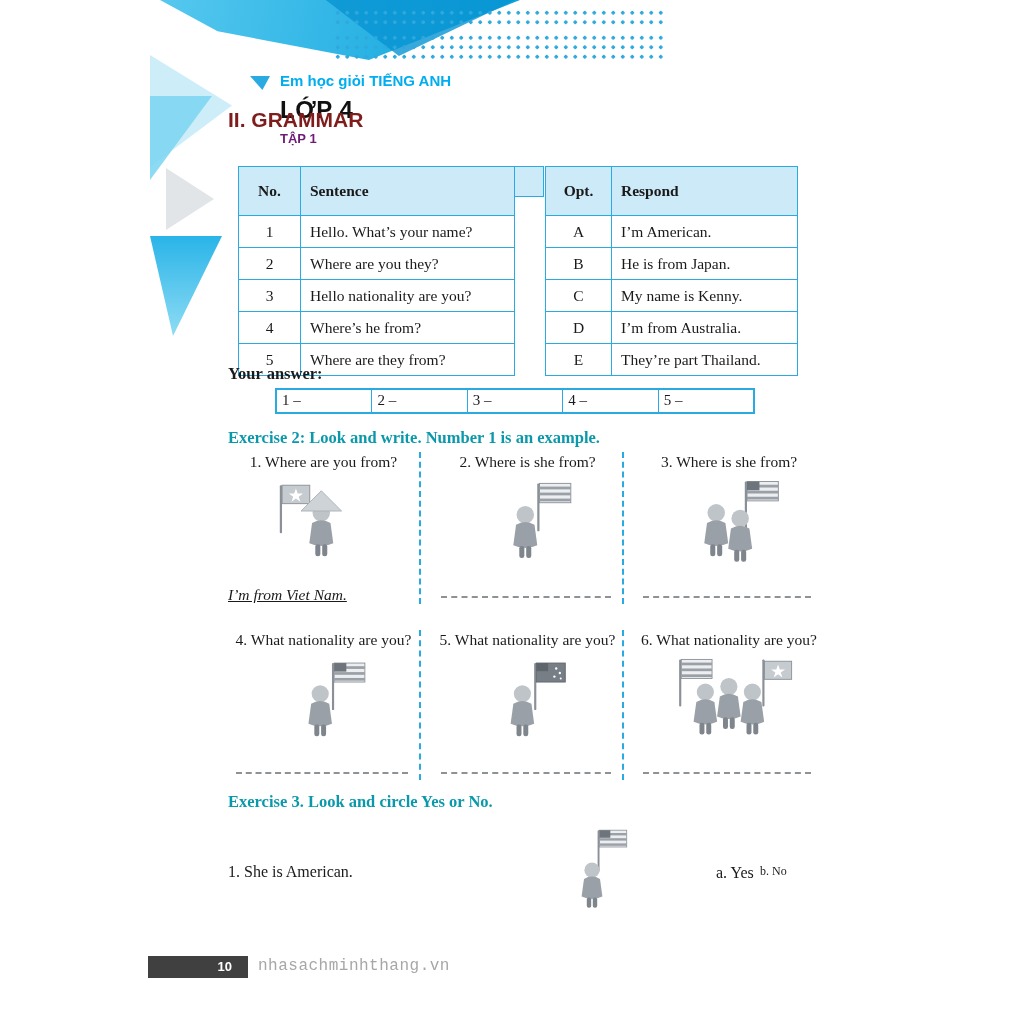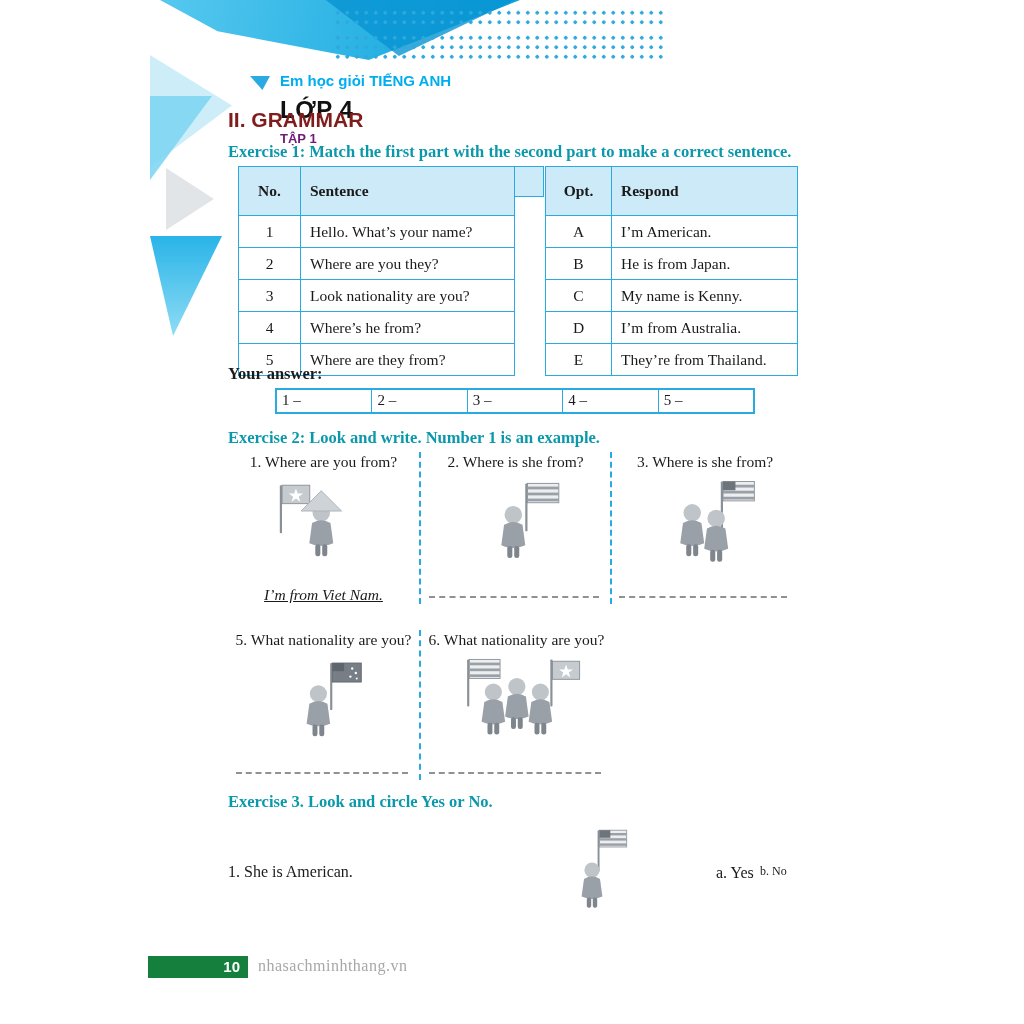--- a/index.html
+++ b/index.html
@@ -61,46 +61,46 @@
 
   .your-answer { position:absolute; left:228px; top:364px; font-weight:bold; font-size:16.5px; }
 
   .answer-row { position:absolute; left:275px; top:388px; width:480px; height:26px;
                 display:flex; border:2px solid #29abe2; }
   .answer-cell { flex:1; border-right:1.5px solid #29abe2; font-size:15px; padding:2px 0 0 5px; }
   .answer-cell:last-child { border-right:none; }
 
   
   .ex2-row { position:absolute; left:228px; width:570px; display:grid;
-             grid-template-columns:193px 191px 186px; }
+             grid-template-columns:193px 191px 186px;gap:12px; }
   .ex2-row-1 { top:452px; height:152px; }
   .ex2-row-2 { top:630px; height:150px; }
   .ex2-cell { position:relative; padding:1px 4px 0 4px; }
   .ex2-cell.divided { border-right:2px dashed #29abe2; }
   .ex2-q { font-size:15.5px; text-align:center; white-space:nowrap; }
   .fig-wrap { position:absolute; left:0; right:0; top:24px; bottom:22px;
               display:flex; align-items:center; justify-content:center; }
   .fig { height:100%; max-height:108px; }
-  .ex2-ans { position:absolute; bottom:0; left:0; right:0; text-align:center;
+  .ex2-ans { position:absolute; bottom:0; left:0; right:0; text-align:left;
              font-style:italic; font-size:15.5px; text-decoration:underline; }
   .blank-line { position:absolute; bottom:6px; left:4%; right:6%; height:0;
              border-bottom:2px dashed #8d9296; }
 
   
   .ex3-statement { position:absolute; left:228px; top:863px; font-size:16px; }
   .ex3-fig { position:absolute; left:556px; top:822px; width:80px; height:102px; }
   .ex3-opt-a { position:absolute; left:716px; top:864px; font-size:16px; }
   .ex3-opt-b { position:absolute; left:760px; top:864px; font-size:12px; }
 
   
   .footer-bar { position:absolute; left:148px; top:956px; width:100px; height:22px;
-                background:#15803d; color:#fff; font-family:"Liberation Sans", sans-serif;
-                font-size:15px; font-weight:bold; text-align:right; padding-right:8px; line-height:22px; }
+                background:#404040; color:#fff; font-family:"Liberation Sans", sans-serif;
+                font-size:13px; font-weight:bold; text-align:right; padding-right:16px; line-height:22px; }
   .footer-site { position:absolute; left:258px; top:957px; color:#a7a7a7;
-                font-family:Liberation Serif, serif; font-size:16px; letter-spacing:.5px;text-align:right; }
+                font-family:Liberation Mono, monospace; font-size:16px; letter-spacing:.5px;text-align:right; }
 </style>
 </head>
 <body>
 
 <svg width="0" height="0" style="position:absolute" aria-hidden="true">
   <defs>
     <g id="g-person">
       <circle cx="15" cy="10" r="9.5" fill="#bfc4c9"></circle>
       <path d="M5 21 Q15 15 25 21 L28 43 Q15 49 2 43 Z" fill="#9aa0a7"></path>
       <rect x="8.5" y="44" width="5.5" height="13" rx="2.5" fill="#7f858c"></rect>
@@ -149,42 +149,41 @@
   <div class="tri tri-marker"></div>
 
   <div class="book-header">
     <span class="bh-series">Em học giỏi TIẾNG ANH</span>
     <span class="bh-grade">LỚP 4</span>
     <span class="bh-volume">TẬP 1</span>
   </div>
 
   <div class="section-heading">II. GRAMMAR</div>
 
-  <div class="ex-title ex1-title">Exercise 1: Match the first part with the second part to make a correct sentence.</div>
 
   <div class="tables">
     <table>
       <thead>
         <tr>
           <th class="col-key">No.</th>
           <th class="col-txt">Sentence</th>
         </tr>
       </thead>
       <tbody>
         <tr>
           <td class="col-key">1</td>
           <td class="col-txt">Hello. What’s your name?</td>
         </tr>
         <tr>
           <td class="col-key">2</td>
           <td class="col-txt">Where are you they?</td>
         </tr>
         <tr>
           <td class="col-key">3</td>
-          <td class="col-txt">Look nationality are you?</td>
+          <td class="col-txt">Hello nationality are you?</td>
         </tr>
         <tr>
           <td class="col-key">4</td>
           <td class="col-txt">Where’s he from?</td>
         </tr>
         <tr>
           <td class="col-key">5</td>
           <td class="col-txt">Where are they from?</td>
         </tr>
       </tbody>
@@ -211,21 +210,21 @@
         <tr>
           <td class="col-key2">C</td>
           <td class="col-txt2">My name is Kenny.</td>
         </tr>
         <tr>
           <td class="col-key2">D</td>
           <td class="col-txt2">I’m from Australia.</td>
         </tr>
         <tr>
           <td class="col-key2">E</td>
-          <td class="col-txt2">They’re from Thailand.</td>
+          <td class="col-txt2">They’re part Thailand.</td>
         </tr>
       </tbody>
     </table>
   </div>
 
   <div class="your-answer">Your answer:</div>
 
   <div class="answer-row">
     <div class="answer-cell">1 –</div>
     <div class="answer-cell">2 –</div>
@@ -269,20 +268,32 @@
           <use href="#g-canton" x="94.4" y="6"></use>
           <use href="#g-person" x="46" y="30"></use>
           <use href="#g-person" x="72" y="36"></use>
         </svg>
       </div>
       <div class="blank-line"></div>
     </div>
   </div>
 
   <div class="ex2-row ex2-row-2">
+    <div class="ex2-cell divided">
+      <div class="ex2-q">4. What nationality are you?</div>
+      <div class="fig-wrap">
+        <svg class="fig" viewBox="0 0 150 115">
+          <use href="#g-pole" x="84" y="10"></use>
+          <use href="#g-flag-stripes" x="86.4" y="10"></use>
+          <use href="#g-canton" x="86.4" y="10"></use>
+          <use href="#g-person" x="56" y="34"></use>
+        </svg>
+      </div>
+      <div class="blank-line"></div>
+    </div>
     <div class="ex2-cell divided">
       <div class="ex2-q">5. What nationality are you?</div>
       <div class="fig-wrap">
         <svg class="fig" viewBox="0 0 150 115">
           <use href="#g-pole" x="82" y="10"></use>
           <use href="#g-flag-dark" x="84.4" y="10"></use>
           <use href="#g-person" x="54" y="34"></use>
         </svg>
       </div>
       <div class="blank-line"></div>

